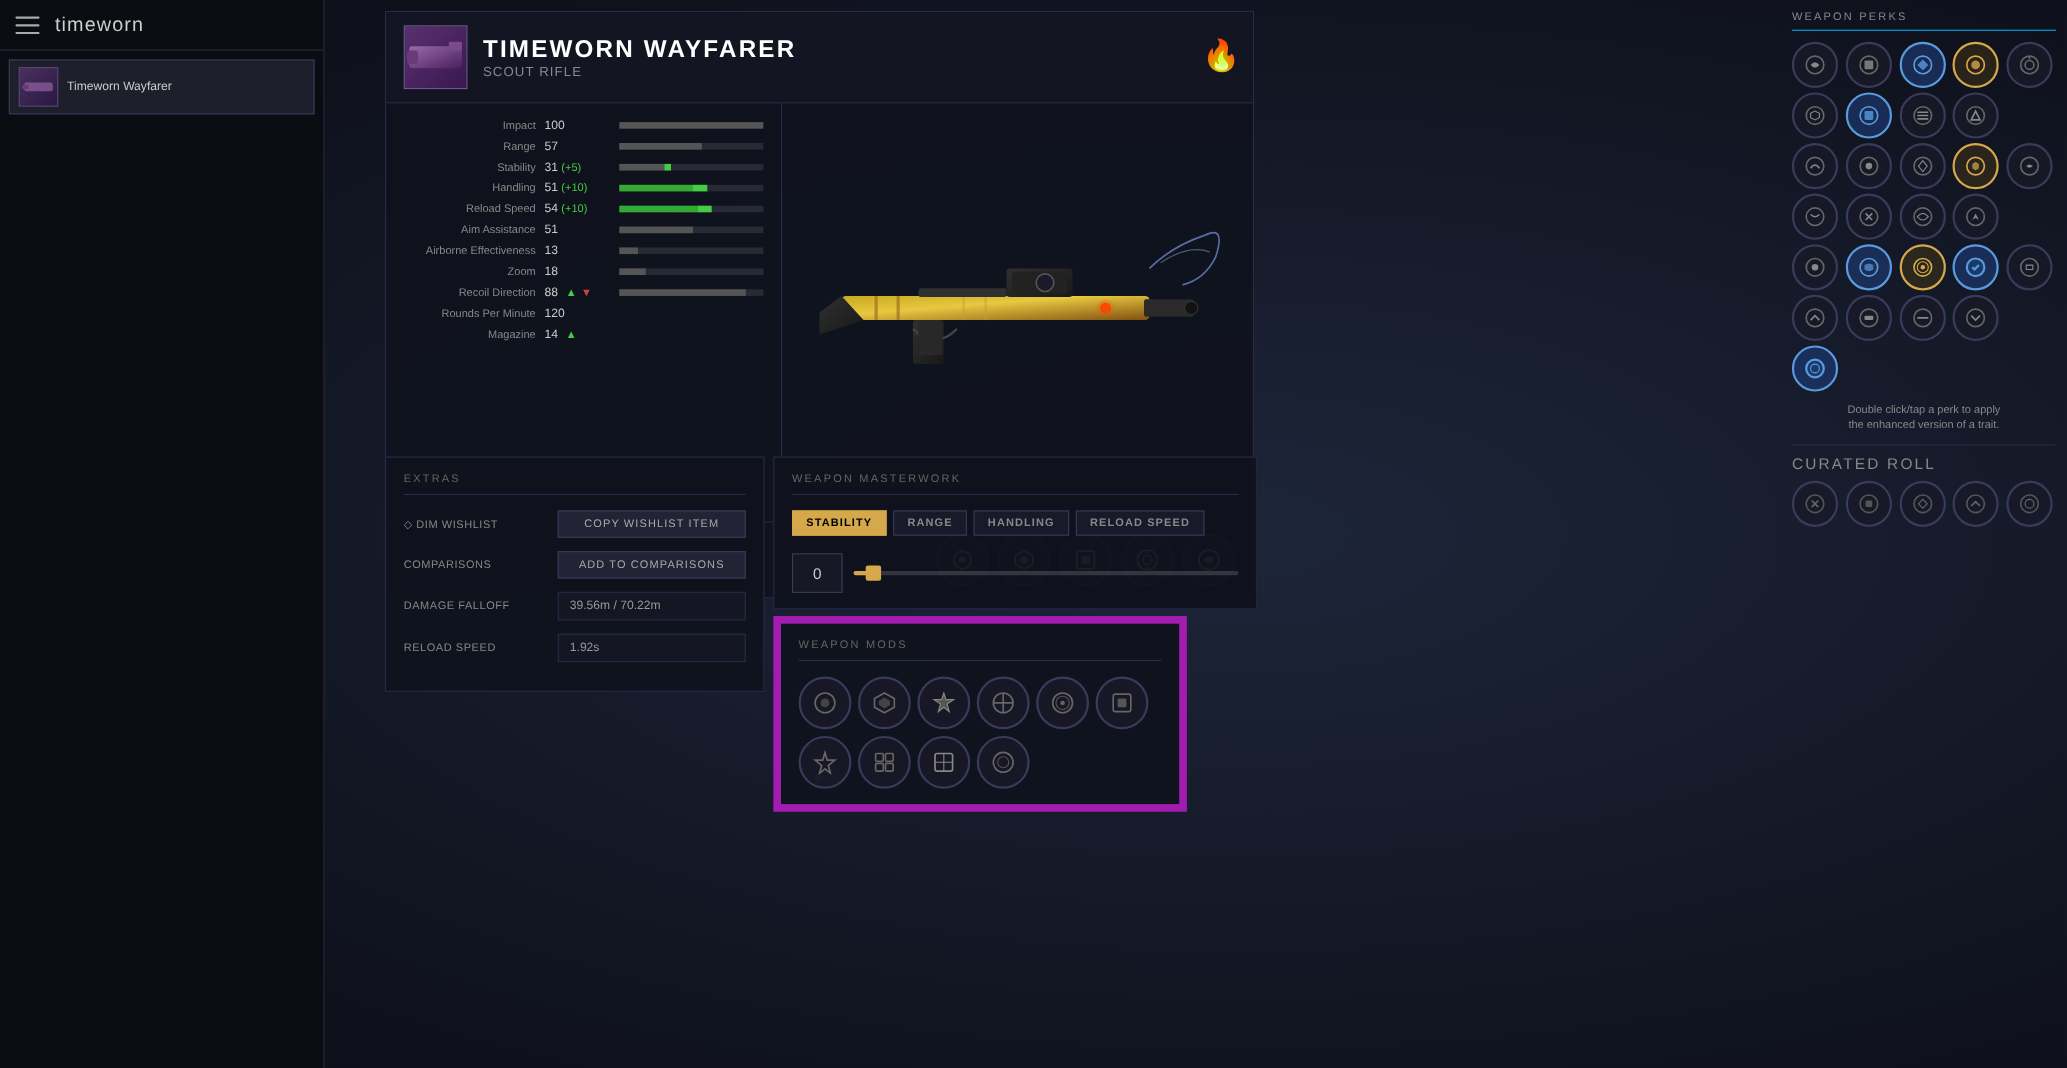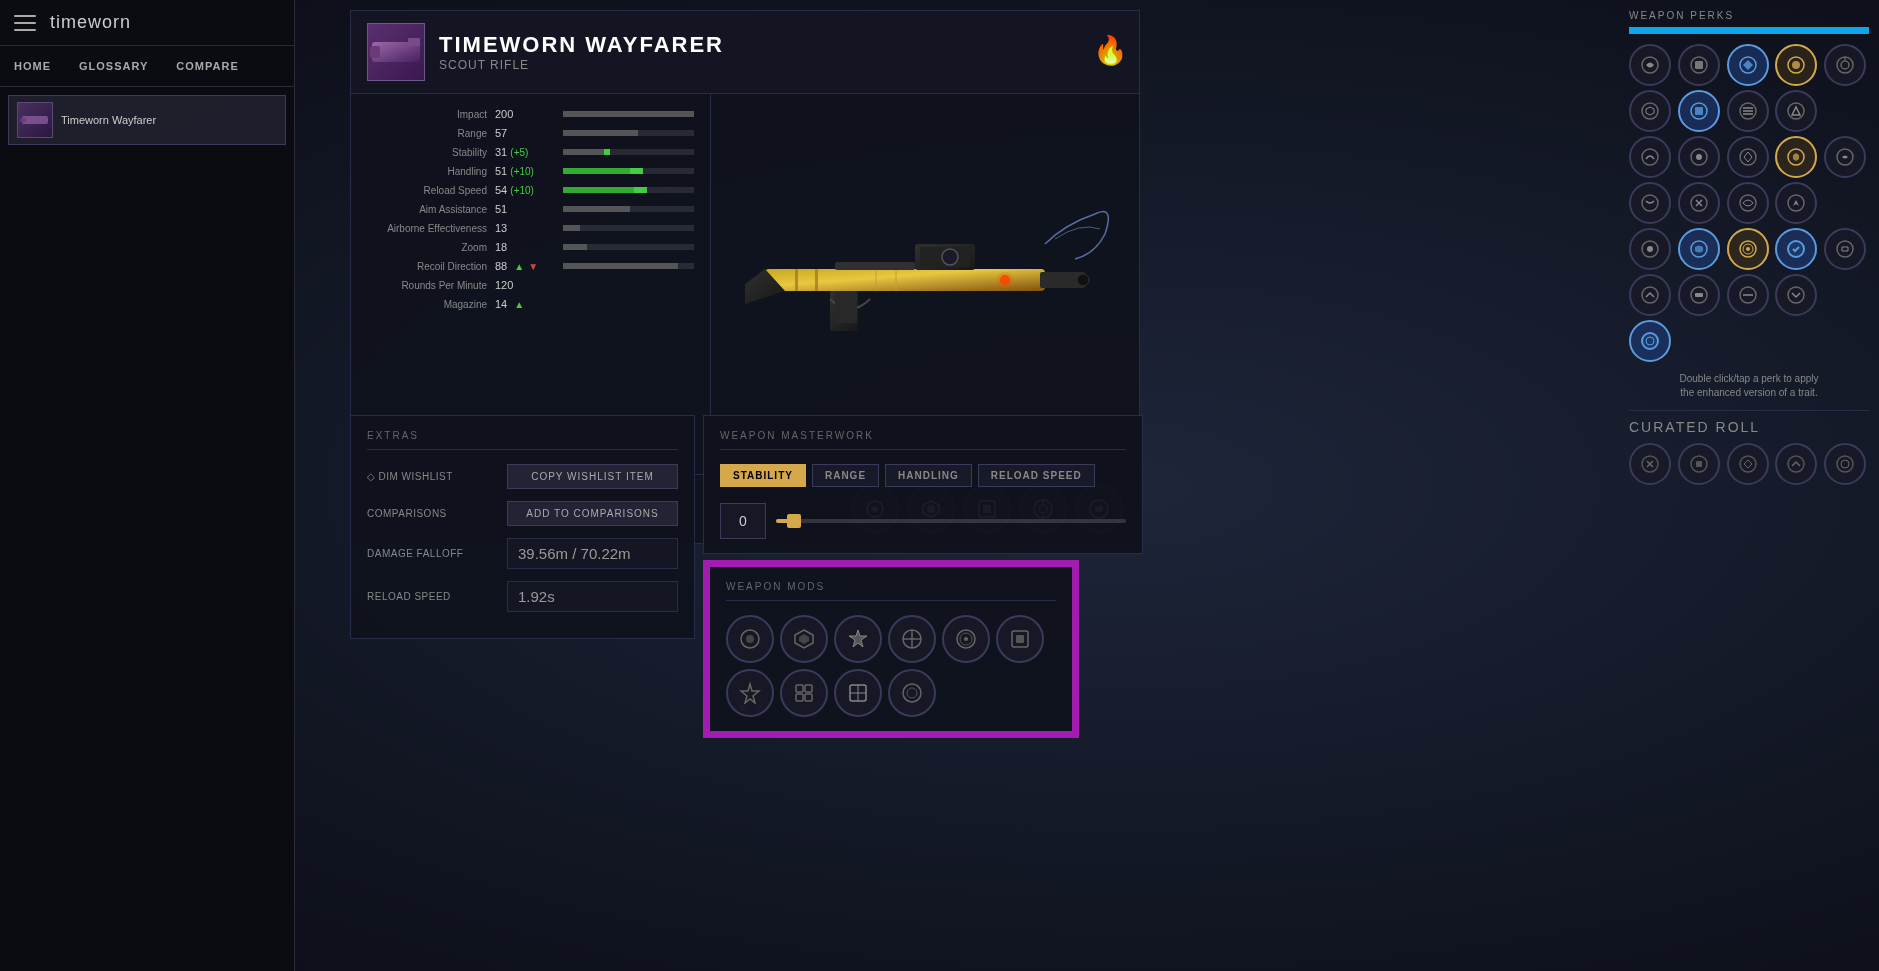--- a/index.html
+++ b/index.html
@@ -305,21 +305,21 @@
       cursor: pointer;
       text-align: center;
     }
 
     .extra-value {
       flex: 1;
       padding: 6px 10px;
       background: rgba(25,25,40,0.6);
       border: 1px solid #2a2a4a;
       color: #999;
-      font-size: 15px;
+      font-size: 11px;
     }
 
     
     .masterwork-panel {
       position: absolute;
       left: 703px;
       top: 415px;
       width: 440px;
       background: rgba(15,18,28,0.92);
       border: 1px solid #2a2a4a;
@@ -451,21 +451,21 @@
       width: 240px;
       z-index: 10;
     }
 
     .perks-title {
       color: #888;
       font-size: 10px;
       letter-spacing: 2px;
       margin-bottom: 10px;
       padding-bottom: 6px;
-      border-bottom: 7px solid #0ea5e9;
+      border-bottom: 1px solid #0ea5e9;
     }
 
     .perks-grid {
       display: grid;
       grid-template-columns: repeat(5, 1fr);
       gap: 4px;
       margin-bottom: 4px;
     }
 
     .perk-cell {
@@ -537,25 +537,20 @@
 <div class="bg-overlay"></div>
 
 <div class="sidebar">
   <div class="sidebar-header">
     <div class="sidebar-menu-icon">
       <span></span>
         <span></span>
         <span></span>
     </div>
     <span class="sidebar-title">timeworn</span>
-  </div>
-  <div class="sidebar-nav">
-    <a>HOME</a>
-    <a>GLOSSARY</a>
-    <a>COMPARE</a>
   </div>
   <div class="sidebar-items">
     <div class="sidebar-weapon-item">
       <div class="sidebar-weapon-thumb">
         <svg width="30" height="24" viewBox="0 0 30 24">
           <rect x="2" y="8" width="26" height="8" rx="2" fill="#8a5a9a" opacity="0.8"></rect>
           <rect x="0" y="10" width="6" height="4" rx="1" fill="#6a3a7a"></rect>
         </svg>
       </div>
       <span class="sidebar-weapon-name">Timeworn Wayfarer</span>
@@ -583,21 +578,21 @@
       <div class="weapon-type">SCOUT RIFLE</div>
     </div>
     <div class="fire-icon"></div>
   </div>
 
   <div class="weapon-body">
     <div class="stats-panel">
 
       <div class="stat-row">
         <span class="stat-label">Impact</span>
-        <span class="stat-value">200</span>
+        <span class="stat-value">100</span>
         <div class="stat-bar-container">
           <div class="stat-bar" style="width:100%"></div>
         </div>
       </div>
       <div class="stat-row">
         <span class="stat-label">Range</span>
         <span class="stat-value">57</span>
         <div class="stat-bar-container">
           <div class="stat-bar" style="width:57%"></div>
         </div>

